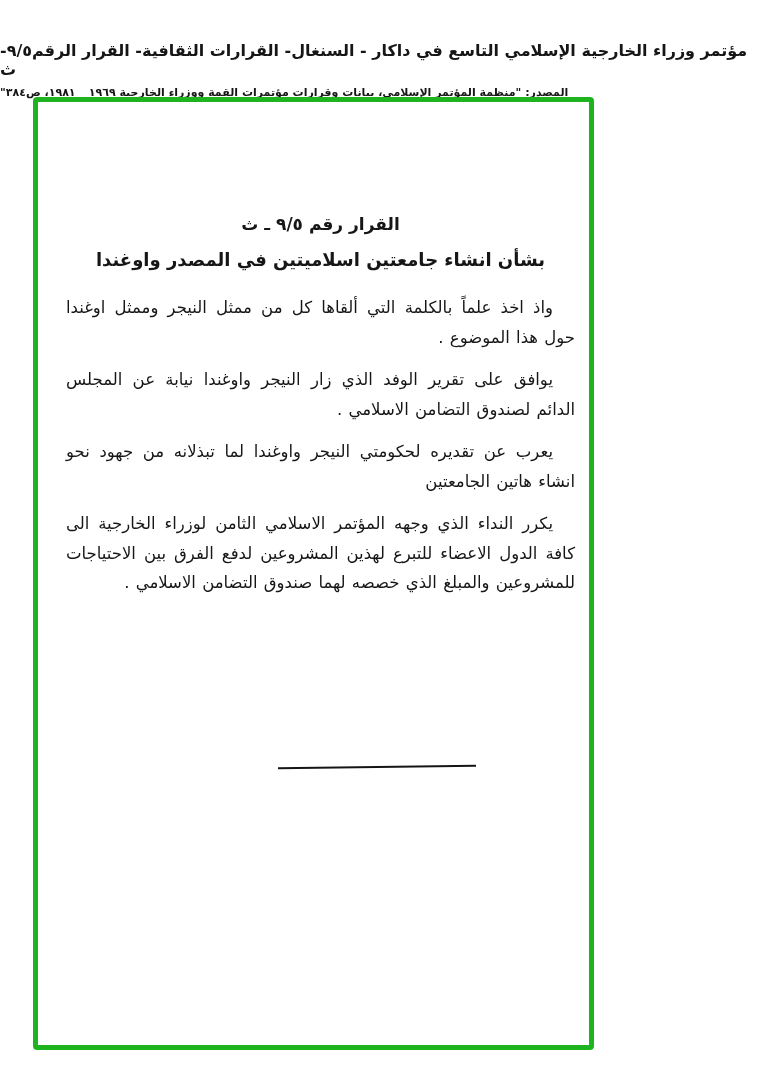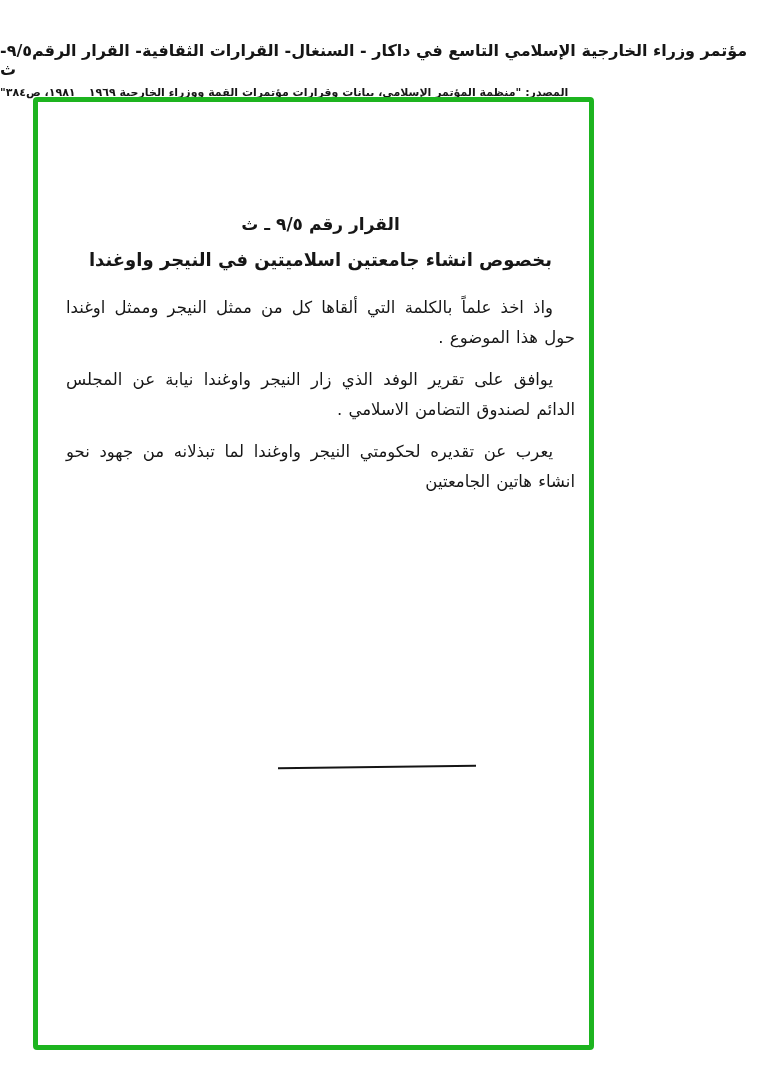--- a/index.html
+++ b/index.html
@@ -86,22 +86,23 @@
 <body>
 
 <header class="page-header">
   <div class="h-line1">مؤتمر وزراء الخارجية الإسلامي التاسع في داكار - السنغال- القرارات الثقافية- القرار الرقم٩/٥- ث</div>
   <div class="h-line2">المصدر: "منظمة المؤتمر الإسلامي، بيانات وقرارات مؤتمرات القمة ووزراء الخارجية ١٩٦٩ _ ١٩٨١، ص٣٨٤"</div>
 </header>
 
 <section class="doc-frame">
   <div class="doc-content">
     <h1 class="res-number">القرار رقم ٩/٥ ـ ث</h1>
-    <h2 class="res-subject">بخصوص انشاء جامعتين اسلاميتين في النيجر واوغندا</h2>
+    <h2 class="res-subject">بشأن انشاء جامعتين اسلاميتين في المصدر واوغندا</h2>
     <div class="paras">
       <p>واذ اخذ علماً بالكلمة التي ألقاها كل من ممثل النيجر وممثل اوغندا حول هذا الموضوع .</p>
       <p>يوافق على تقرير الوفد الذي زار النيجر واوغندا نيابة عن المجلس الدائم لصندوق التضامن الاسلامي .</p>
       <p>يعرب عن تقديره لحكومتي النيجر واوغندا لما تبذلانه من جهود نحو انشاء هاتين الجامعتين</p>
+      <p>يكرر النداء الذي وجهه المؤتمر الاسلامي الثامن لوزراء الخارجية الى كافة الدول الاعضاء للتبرع لهذين المشروعين لدفع الفرق بين الاحتياجات للمشروعين والمبلغ الذي خصصه لهما صندوق التضامن الاسلامي .</p>
     </div>
   </div>
 </section>
 
 <div class="signature-rule"></div>
 
 </body></html>

